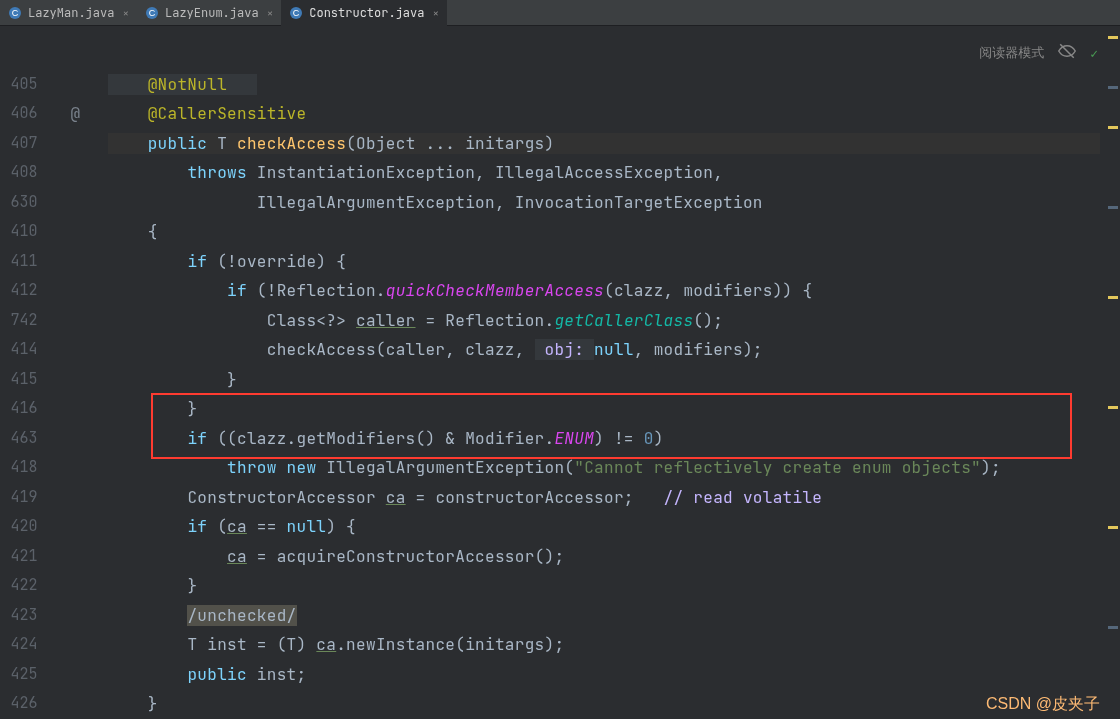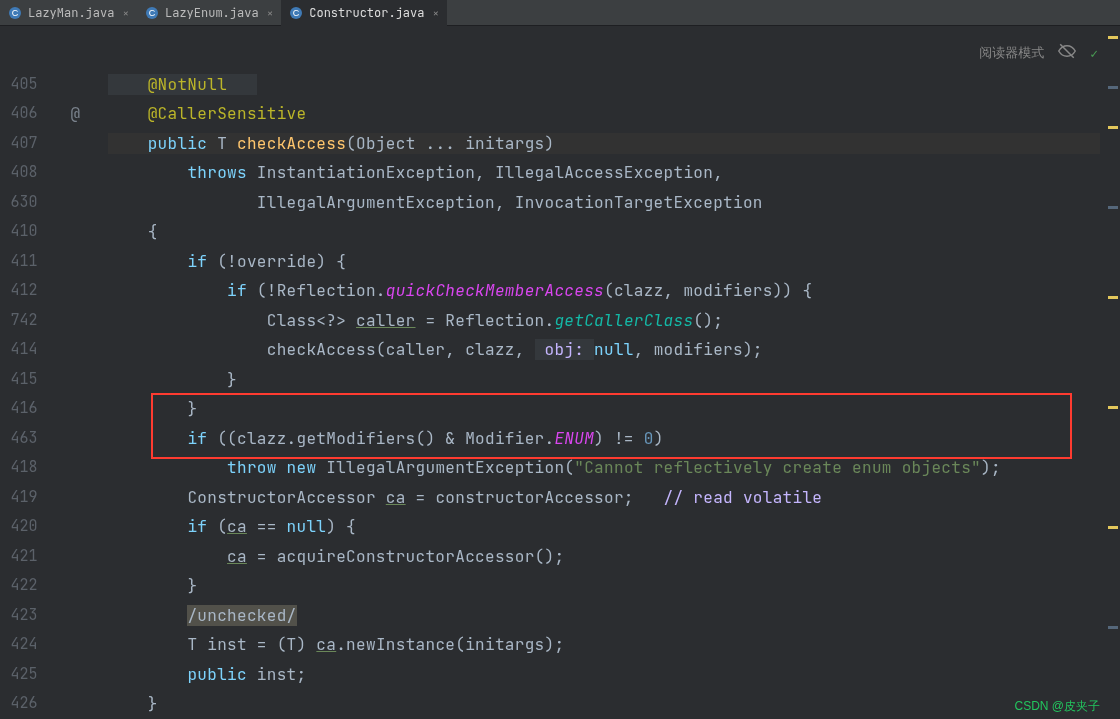--- a/index.html
+++ b/index.html
@@ -26,21 +26,21 @@
 .it { font-style:italic; color:#14b8a6; }
 .itfn { font-style:italic; color:#d946ef; }
 .s  { color:#6a8759; }
 .cm { color:#c4b5fd; }
 .hl { background:#34383c; }
 .hi { text-decoration:underline; text-decoration-color:#6a8759; }
 .num { color:#6897bb; }
 .warnbg { background:#52514a; color:#a9b7c6;margin-top:45px; }
 .currln { background:#323232; }
 .box-red { position:absolute; border:2px solid #ff3b30; }
-.watermark { position:absolute; right:20px; bottom:4px; font-size:12px; color:#22c55e; font-family:sans-serif; }
+.watermark { position:absolute; right:20px; bottom:4px; font-size:16px; color:#fdba74; font-family:sans-serif; }
 </style>
 </head>
 <body>
 
 <div class="tabs">
   <div class="tab">
     <span class="tab-icon">
         <svg width="14" height="14">
           <circle cx="7" cy="7" r="6" fill="#3f7ab6"></circle>
           <text x="7" y="10" font-size="9" fill="#fff" text-anchor="middle" font-family="sans-serif">C</text>

